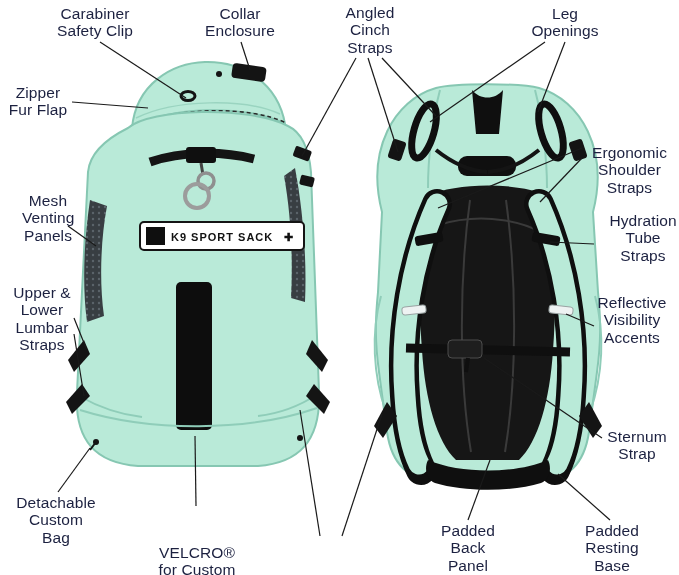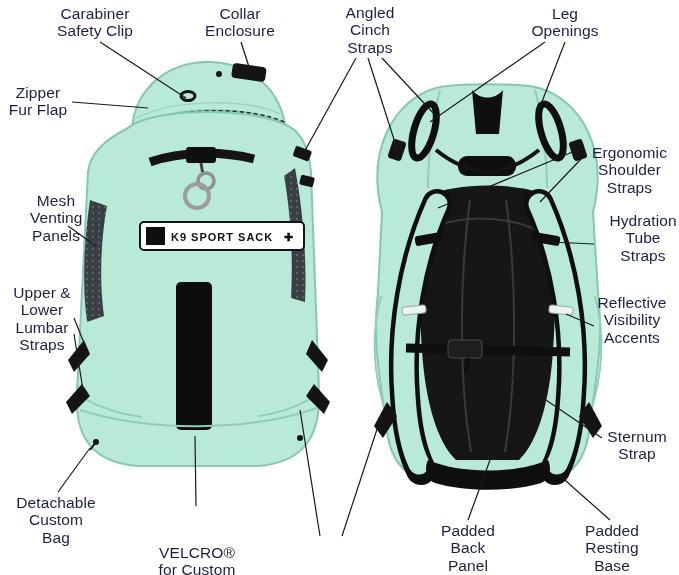--- a/index.html
+++ b/index.html
@@ -174,21 +174,21 @@
 Safety Clip</div>
   <div class="callout" style="left:175px; top:5px; width:130px;">Collar
 Enclosure</div>
   <div class="callout" style="left:320px; top:4px; width:100px;">Angled
 Cinch
 Straps</div>
   <div class="callout" style="left:0px; top:84px; width:76px;">Zipper
 Fur Flap</div>
   <div class="callout" style="left:505px; top:5px; width:120px;">Leg
 Openings</div>
-  <div class="callout" style="left:12px; top:192px; width:70px;padding-left:18px;">Mesh
+  <div class="callout" style="left:4px; top:192px; width:70px;padding-left:18px;">Mesh
 Venting
 Panels</div>
   <div class="callout" style="left:4px; top:284px; width:76px;">Upper &amp;
 Lower
 Lumbar
 Straps</div>
   <div class="callout" style="left:580px; top:133px; width:99px;margin-top:11px;">Ergonomic
 Shoulder
 Straps</div>
   <div class="callout" style="left:595px; top:212px; width:96px;">Hydration

